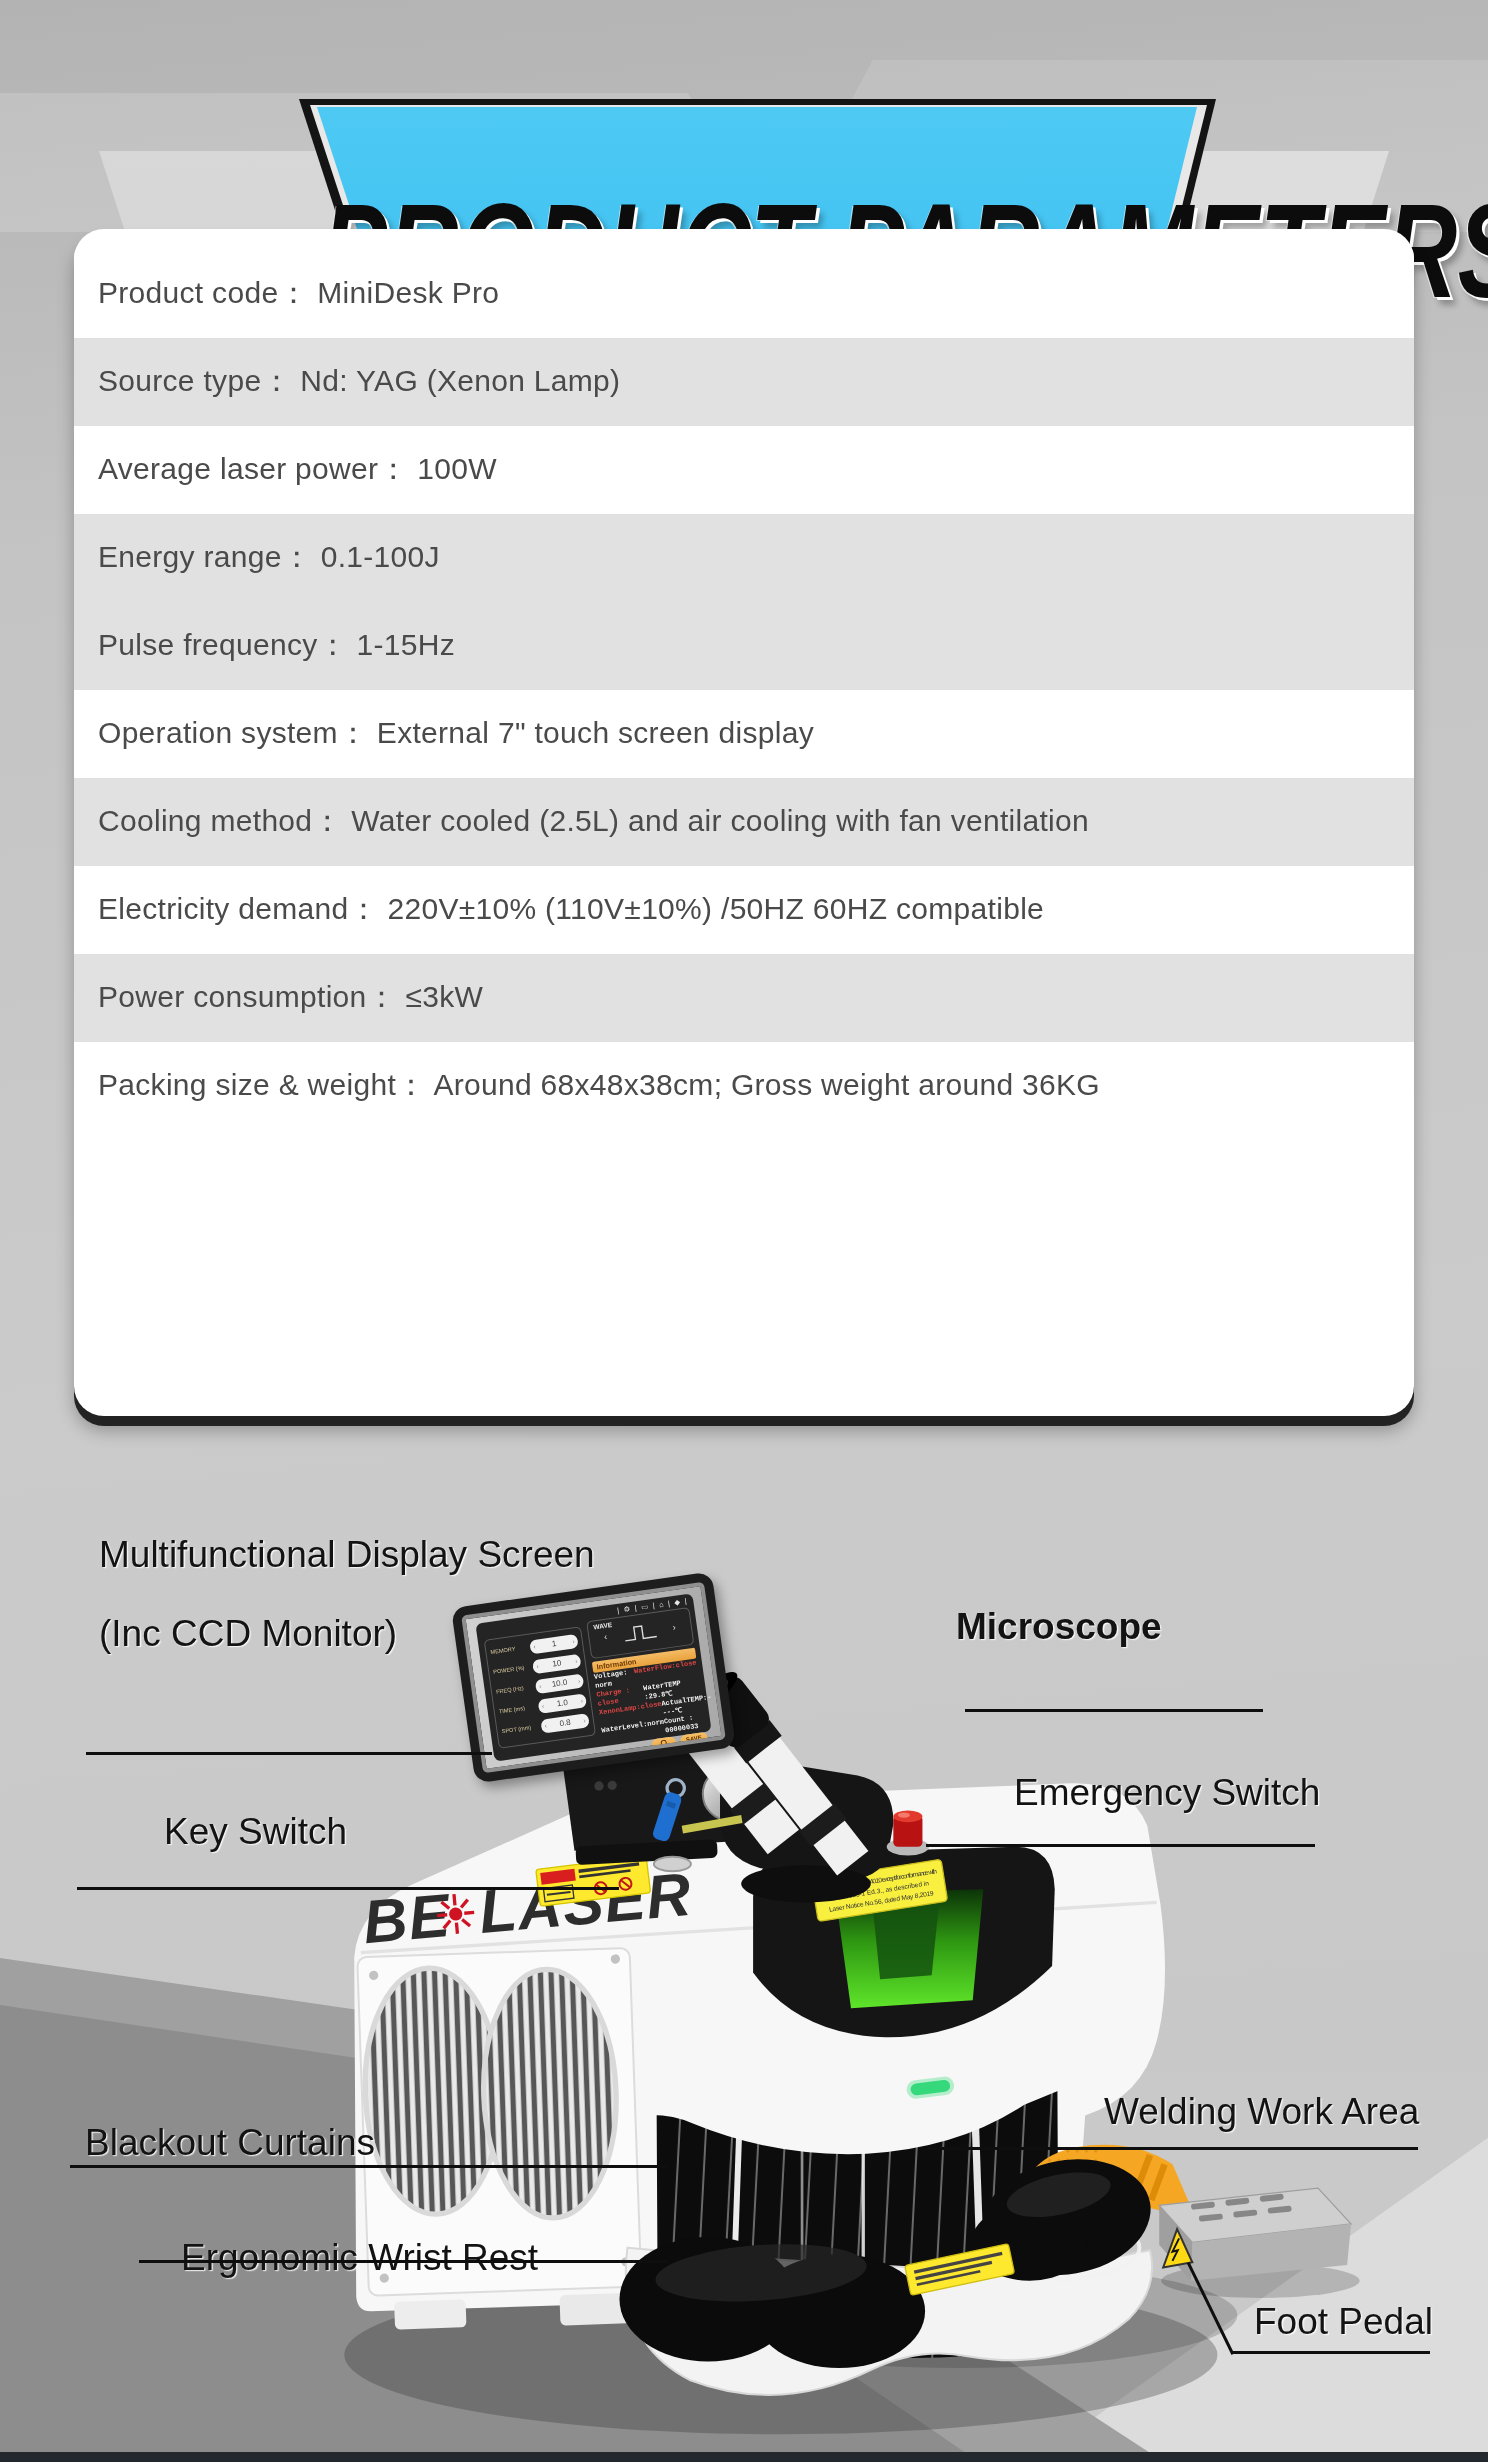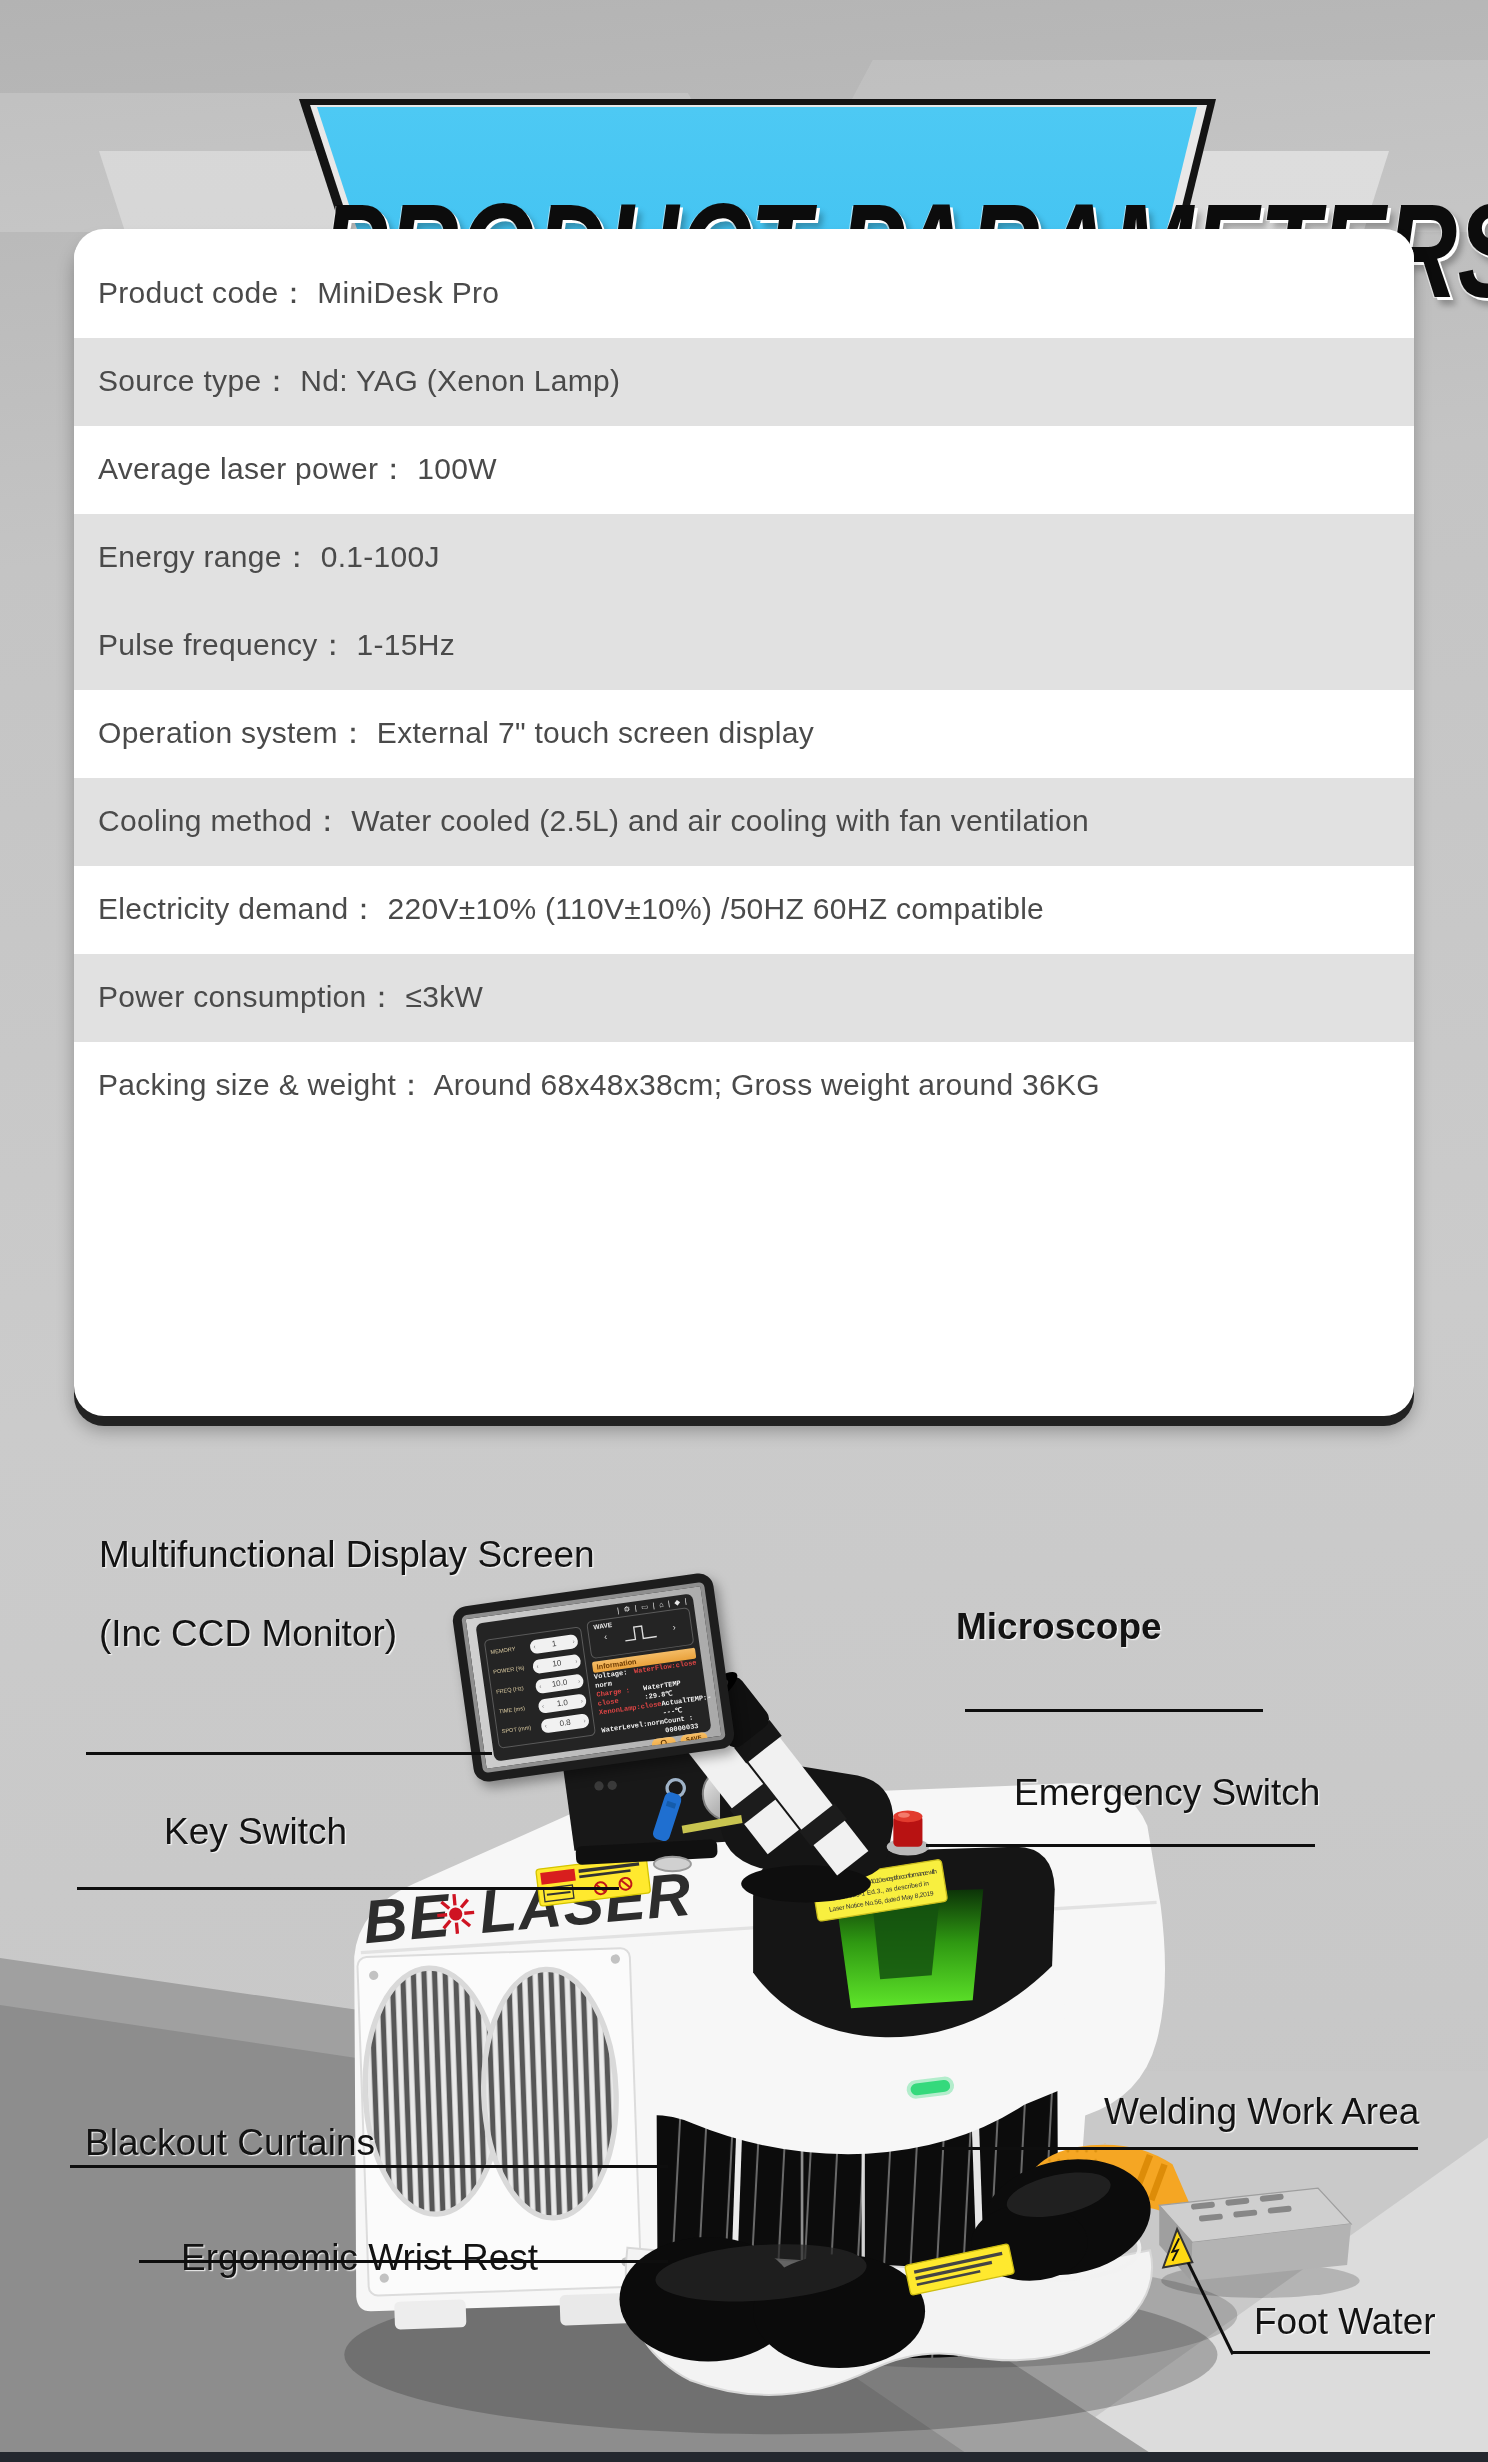--- a/index.html
+++ b/index.html
@@ -450,18 +450,18 @@
 
   <div class="co-label" style="left:85px;top:2122px;">Blackout Curtains</div>
   <div class="co-line" style="left:70px;top:2165px;width:598px;"></div>
 
   <div class="co-label" style="left:1104px;top:2091px;">Welding Work Area</div>
   <div class="co-line" style="left:928px;top:2147px;width:490px;"></div>
 
   <div class="co-label" style="left:181px;top:2218px;margin-top:19px;">Ergonomic Wrist Rest</div>
   <div class="co-line" style="left:139px;top:2260px;width:529px;"></div>
 
-  <div class="co-label" style="left:1254px;top:2301px;">Foot Water</div>
+  <div class="co-label" style="left:1254px;top:2301px;">Foot Pedal</div>
   <div class="co-line angled" style="left:1188px;top:2261px;width:102px;transform:rotate(64deg);"></div>
   <div class="co-line" style="left:1232px;top:2351px;width:198px;"></div>
 
 </div>
 
 
 </body></html>

